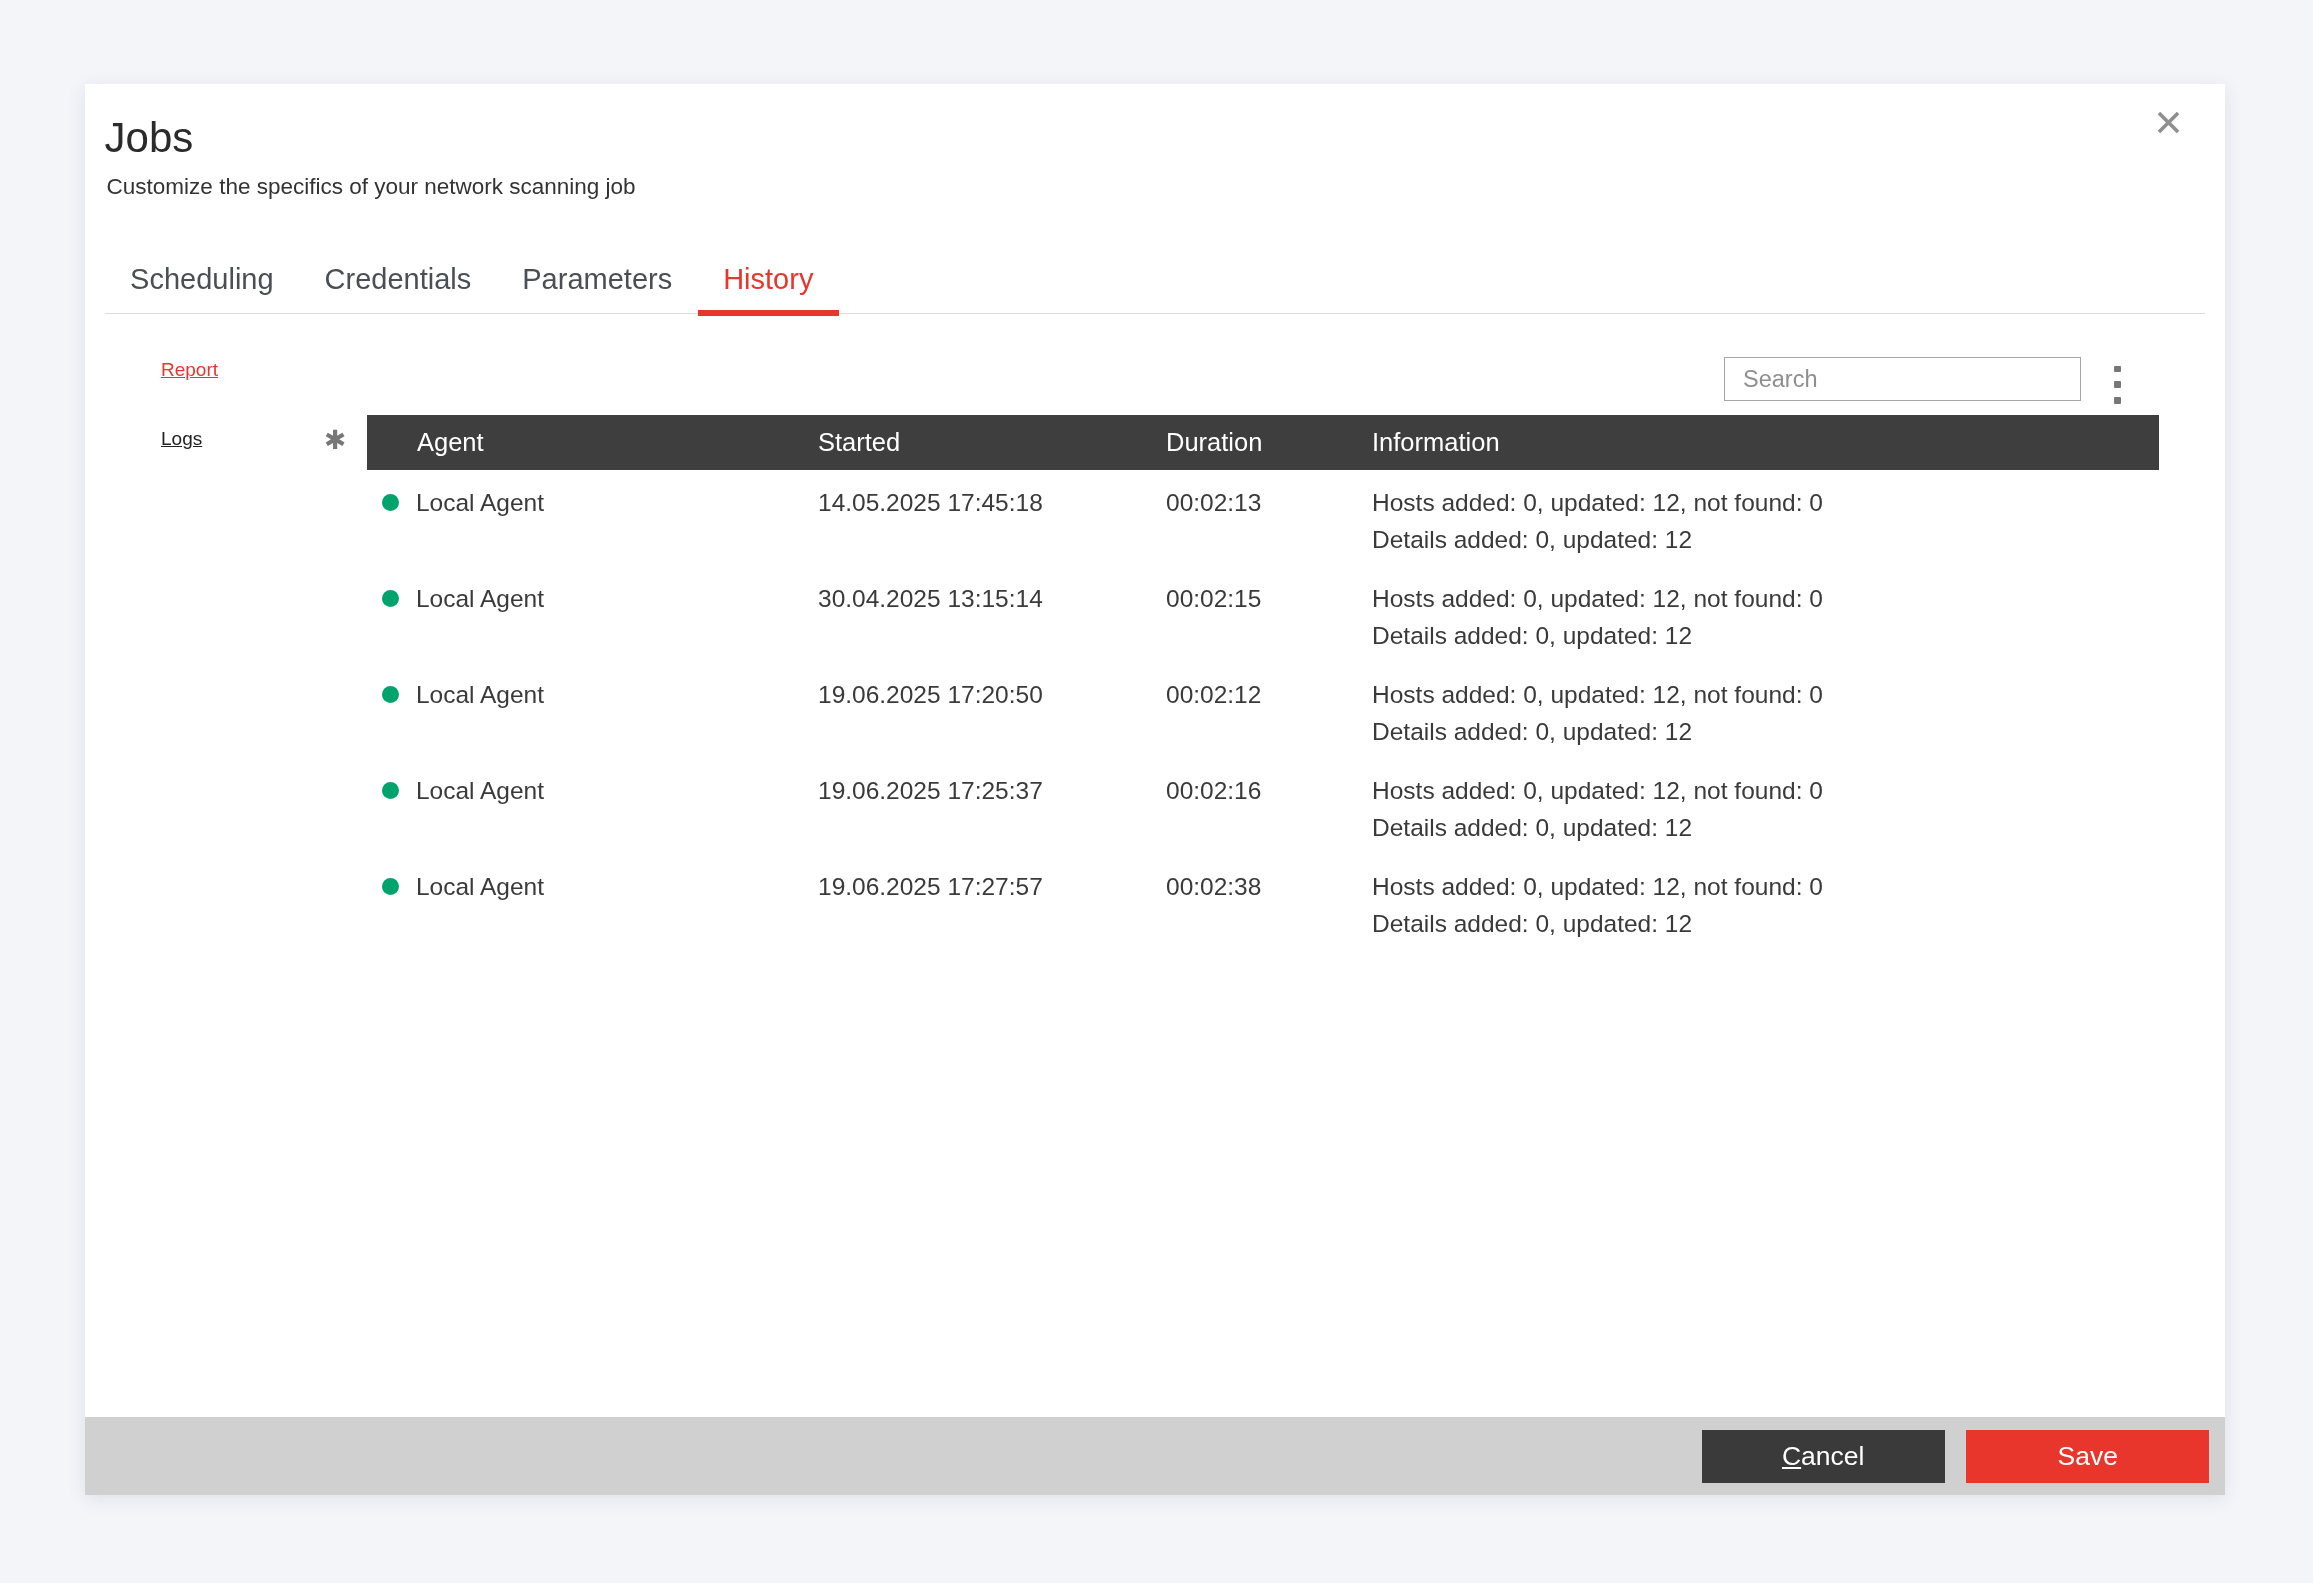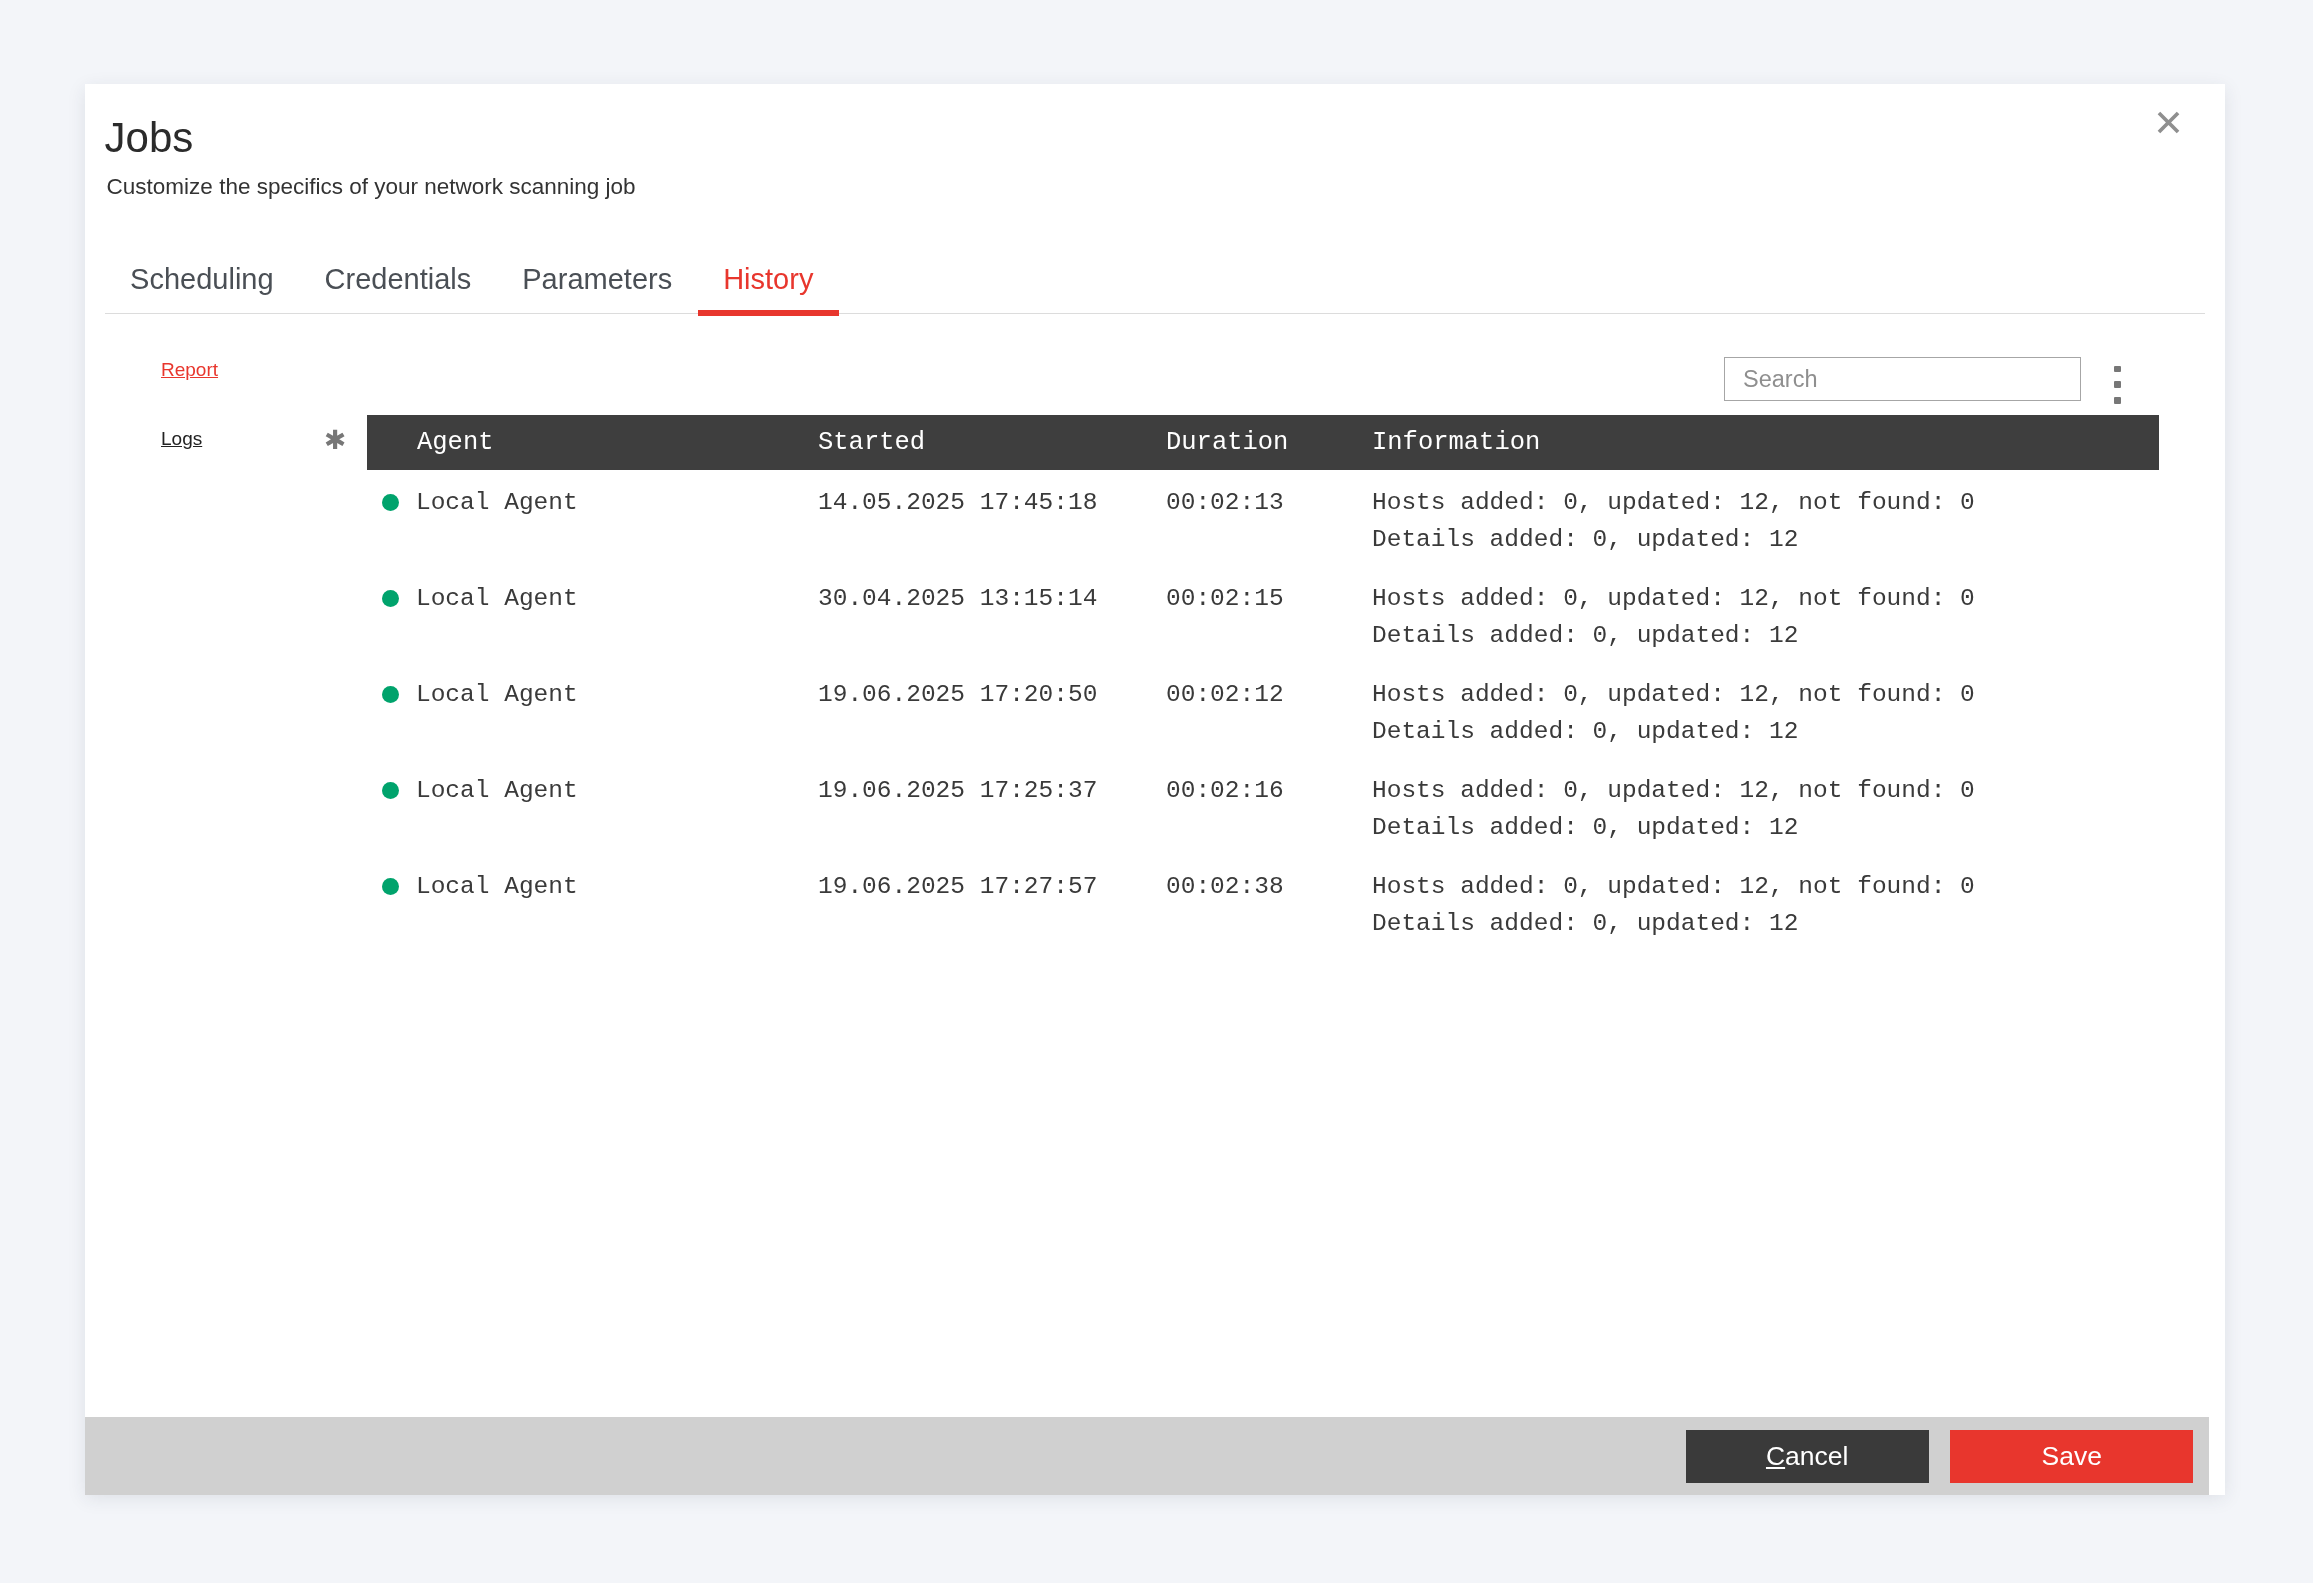--- a/index.html
+++ b/index.html
@@ -72,40 +72,39 @@
     position: absolute; right: 98px; top: 45px;
     width: 19.6px; height: 51px;
     display: flex; flex-direction: column; align-items: center;
     justify-content: center; gap: 8.8px; cursor: pointer;
   }
   .kebab i { width: 6.9px; height: 6.9px; background: #777777; border-radius: 1px; }
   .table { position: absolute; left: 282px; top: 101px; width: 1792px; }
   .thead, .trow {
     display: grid;
     grid-template-columns: 451px 348px 206px 1fr;
-    font-family: Liberation Mono, monospace;
   }
   .thead {
     background: #3e3e3e; color: #ffffff;
     height: 55px; align-items: center; font-size: 25.5px;
   }
   .thead .c-agent { padding-left: 50px; }
   .trow {
     min-height: 96px; padding-top: 13.7px;
     font-size: 24.5px; color: #3a3a3a;
     align-items: start; cursor: default;
   }
   .trow div, .trow span { line-height: 37px; }
   .agent-cell { display: flex; align-items: flex-start; gap: 16.7px; padding-left: 14.7px; }
   .dot {
     width: 17.6px; height: 17.6px; border-radius: 50%;
     background: #00a36c; margin-top: 9.8px; flex: 0 0 auto;
   }
   .footer {
-    position: absolute; left: 0; right: 16px; bottom: 0; height: 78px;
+    position: absolute; left: 0; right: 0; bottom: 0; height: 78px;
     background: #d0d0d0;
     display: flex; align-items: center; justify-content: flex-end;
     gap: 21.6px; padding-right: 15.7px;
   }
   .btn {
     width: 243px; height: 53px; border: none;
     font-size: 26.5px; color: #ffffff; font-family: inherit;
     cursor: pointer;
   }
   .btn.cancel { background: #3a3a3a; }

